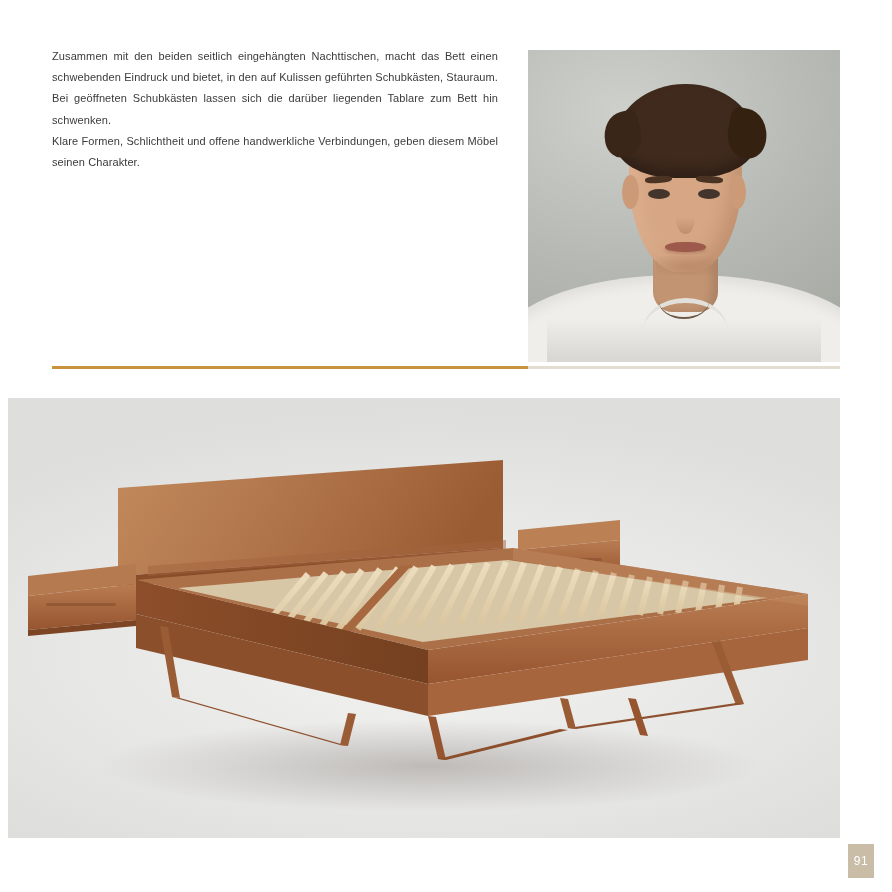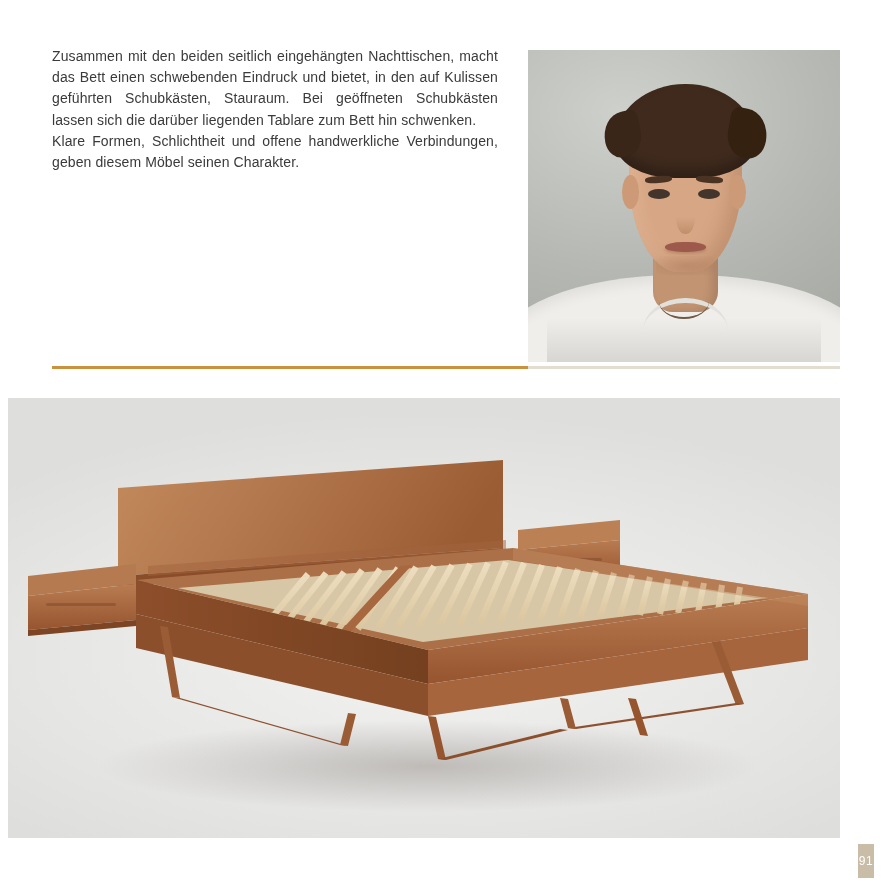--- a/index.html
+++ b/index.html
@@ -24,21 +24,21 @@
 
   
   .text-col {
     position: absolute;
     left: 52px;
     top: 46px;
     width: 446px;
   }
   .para {
     margin: 0;
-    font-size: 14px;
+    font-size: 11px;
     line-height: 21.2px;
     text-align: justify;
     color: #3a3a3a;
     letter-spacing: 0.1px;
   }
   .para + .para {
     margin-top: 0px;
   }
 
   
@@ -251,21 +251,21 @@
     width: 832px;
     height: 440px;
   }
   .bed svg { display: block; }
 
   
   .page-num {
     position: absolute;
     right: 18px;
     bottom: 14px;
-    width: 16px;
+    width: 26px;
     height: 34px;
     background: #c9bda8;
     color: #ffffff;
     font-size: 12px;
     display: flex;
     align-items: center;
     justify-content: center;
     letter-spacing: 0.5px;
     text-align: right;
   }

